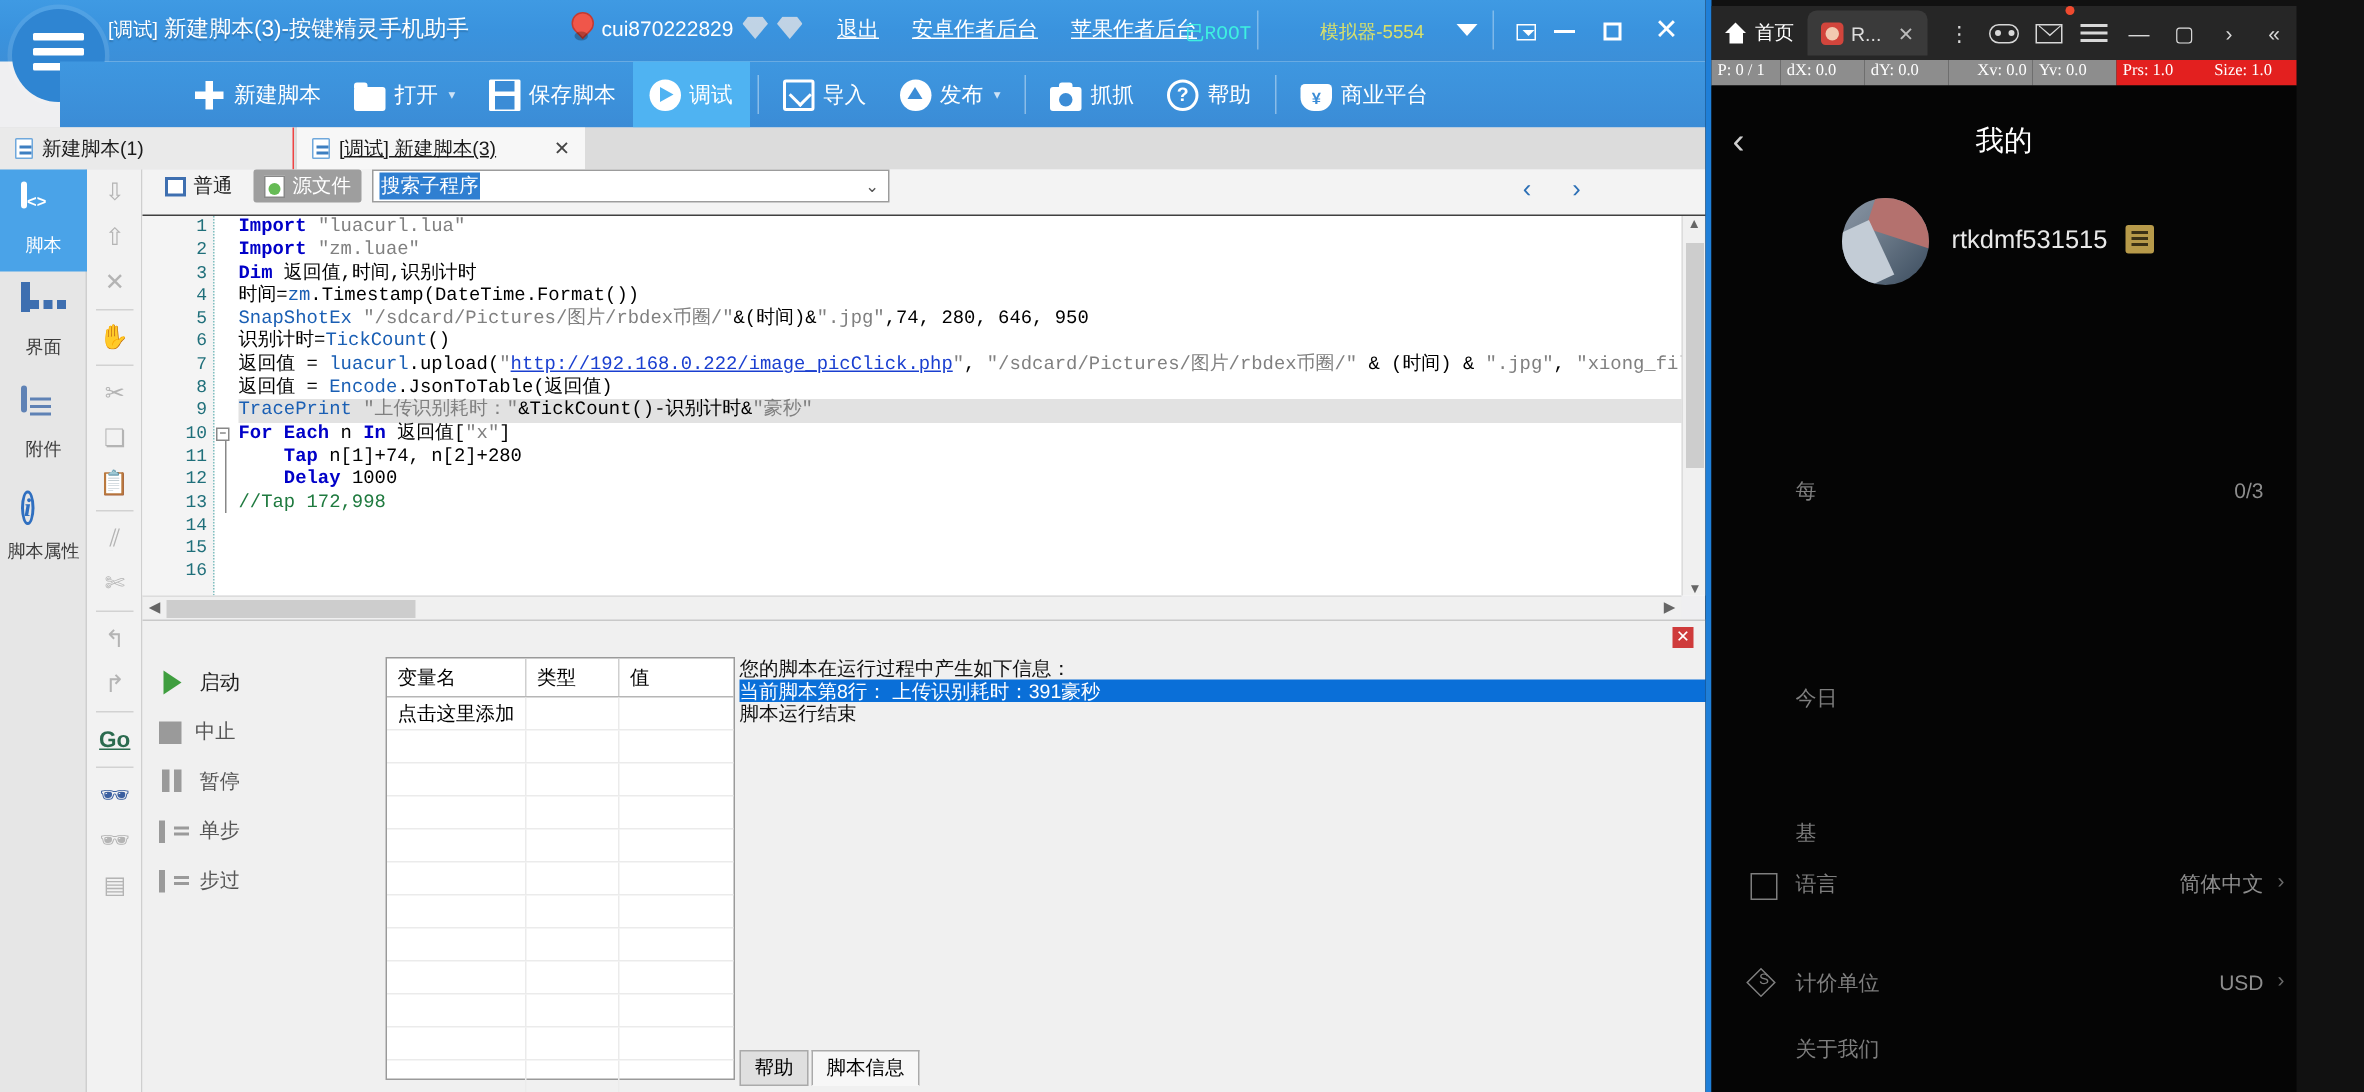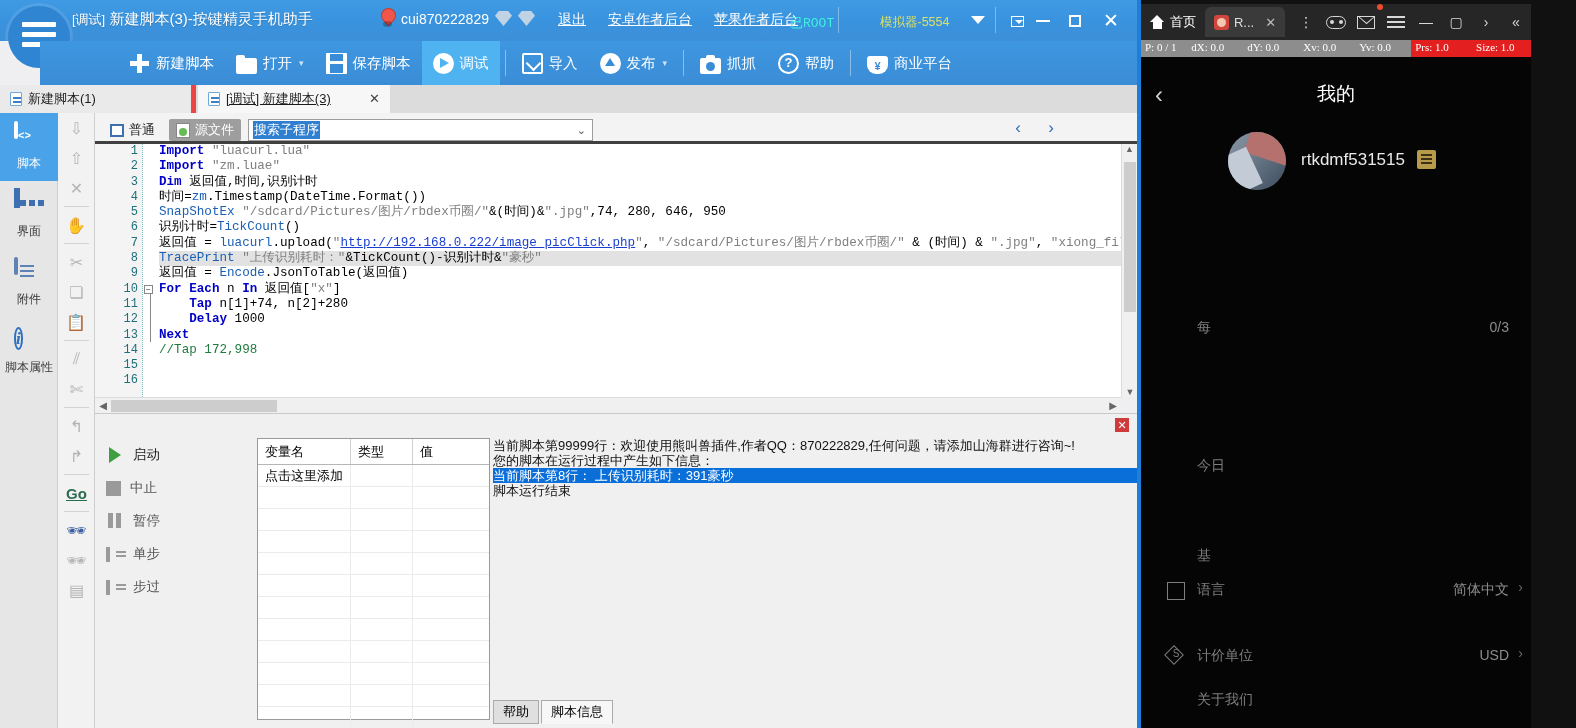--- a/index.html
+++ b/index.html
@@ -68,21 +68,21 @@
   .ic-cam{background:#fff;border-radius:2px;height:16px;top:3px;}
   .ic-cam:before{content:"";position:absolute;left:6px;top:-3px;width:9px;height:4px;background:#fff;border-radius:2px 2px 0 0;}
   .ic-cam:after{content:"";position:absolute;left:6px;top:4px;width:9px;height:9px;border-radius:50%;background:#3b8cd6;}
   .ic-help{border-radius:50%;border:2.5px solid #fff;color:#fff;font-size:13px;text-align:center;line-height:16px;font-weight:bold;}
   .ic-money{background:#fff;border-radius:3px 3px 9px 9px;height:18px;top:2px;color:#3b8cd6;font-size:11px;text-align:center;line-height:20px;font-weight:bold;}
 
   
   .tabstrip { position:absolute; left:0; top:85px; width:1137px; height:28px; background:#dcdcdc; }
   .tab { position:absolute; top:0; height:28px; display:flex; align-items:center; gap:6px;
     padding:0 10px; font-size:13px; color:#1b1b1b; }
-  .tab.inactive { left:0; width:196px; background:#eaeaea; border-right:5px solid #ef4444;}
+  .tab.inactive { left:0; width:196px; background:#eaeaea; border-right:1px solid #ef4444;}
   .tab.activet  { left:198px; width:192px; background:#f7f7f7;text-decoration:underline; }
   .tab .doc { width:12px;height:14px;background:#fff;border:1px solid #6fa8dc;border-radius:1px;position:relative;flex:none;}
   .tab .doc:after{content:"";position:absolute;left:2px;top:4px;width:8px;height:2px;background:#3d7fc1;box-shadow:0 4px 0 #3d7fc1;}
   .tab .x { position:absolute; right:10px; top:6px; font-size:13px; color:#444; }
 
   
   .rail { position:absolute; left:0; top:113px; width:58px; height:615px; background:#e6e6e6; border-right:1px solid #cfcfcf;}
   .rail-item { width:58px; height:68px; display:flex; flex-direction:column; align-items:center; justify-content:center; gap:2px; font-size:12px; color:#3b3b3b;}
   .rail-item.sel { background:#4aa3e8; color:#fff; position:relative;}
   .rail-item.sel:after{content:"";position:absolute;right:-9px;top:22px;border-left:9px solid #4aa3e8;border-top:9px solid transparent;border-bottom:9px solid transparent;}
@@ -99,22 +99,22 @@
 
   
   .toolcol { position:absolute; left:58px; top:113px; width:37px; height:615px; background:#f2f2f2; border-right:1px solid #cfcfcf;}
   .tc { width:37px; height:30px; display:flex; align-items:center; justify-content:center; color:#b4b4b4; font-size:16px;}
   .tc.on { color:#2b6b4f; font-weight:bold; font-size:15px; text-decoration:underline;}
   .tc.blue { color:#3b5fa0; }
   .tc.hand { color:#e09a2e; }
   .tcsep { width:25px; height:1px; background:#d2d2d2; margin:3px auto; }
 
   
-  .ehead { position:absolute; left:95px; top:113px; width:1042px; height:31px; background:#f3f3f3; border-bottom:3px solid #404040;
-    display:flex; align-items:flex-end; gap:7px; padding-left:8px;}
+  .ehead { position:absolute; left:95px; top:113px; width:1042px; height:31px; background:#f3f3f3; border-bottom:1px solid #404040;
+    display:flex; align-items:flex-start; gap:7px; padding-left:8px;}
   .ebtn { display:flex; align-items:center; gap:5px; font-size:13px; color:#222; padding:2px 7px; border-radius:2px;}
   .ebtn.sel { background:#9e9e9e; color:#fff; }
   .ebtn .b1 { width:14px;height:13px;border:2px solid #3e6fb0;background:#fff;flex:none;}
   .ebtn .b2 { width:14px;height:15px;background:#fff;border:1px solid #888;flex:none;position:relative;}
   .ebtn .b2:after{content:"";position:absolute;left:2px;top:4px;width:8px;height:8px;border-radius:50%;background:#66bb55;}
   .combo { width:345px; height:22px; background:#fff; border:1px solid #9c9c9c; display:flex; align-items:center;
     padding:0 4px; font-size:13px; position:relative; }
   .combo .val { background:#2f7fd1; color:#fff; padding:0 1px; }
   .combo .cv { position:absolute; right:6px; top:4px; color:#555; font-size:11px; }
   .navarr { width:26px;height:26px; display:flex;align-items:center;justify-content:center;color:#2c6fb5;font-size:17px;}
@@ -400,26 +400,25 @@
         <div class="foldbox" id="foldbox" style="top: 140.7px;">−</div>
       </div>
       <div class="codelines" id="codelines">
           <div class="cl"><span class="kw">Import</span> <span class="str">"luacurl.lua"</span></div>
           <div class="cl"><span class="kw">Import</span> <span class="str">"zm.luae"</span></div>
           <div class="cl"><span class="kw">Dim</span> 返回值,时间,识别计时</div>
           <div class="cl">时间=<span class="fn">zm</span>.Timestamp(DateTime.Format())</div>
           <div class="cl"><span class="fn">SnapShotEx</span> <span class="str">"/sdcard/Pictures/图片/rbdex币圈/"</span>&amp;(时间)&amp;<span class="str">".jpg"</span>,74, 280, 646, 950</div>
           <div class="cl">识别计时=<span class="fn">TickCount</span>()</div>
           <div class="cl">返回值 = <span class="fn">luacurl</span>.upload(<span class="str">"</span><span class="lnk">http://192.168.0.222/image_picClick.php</span><span class="str">"</span>, <span class="str">"/sdcard/Pictures/图片/rbdex币圈/"</span> &amp; (时间) &amp; <span class="str">".jpg"</span>, <span class="str">"xiong_file"</span>)</div>
+          <div class="cl">返回值 = <span class="fn">Encode</span>.JsonToTable(返回值)</div>
           <div class="cl hl"><span class="fn">TracePrint</span> <span class="str">"上传识别耗时："</span>&amp;TickCount()-识别计时&amp;<span class="str">"豪秒"</span></div>
-          <div class="cl">返回值 = <span class="fn">Encode</span>.JsonToTable(返回值)</div>
           <div class="cl"><span class="kw">For Each</span> n <span class="kw">In</span> 返回值[<span class="str">"x"</span>]</div>
           <div class="cl">    <span class="kw">Tap</span> n[1]+74, n[2]+280</div>
           <div class="cl">    <span class="kw">Delay</span> 1000</div>
-          <div class="cl"><span class="kw">Next</span></div>
           <div class="cl"><span class="cmt">//Tap 172,998</span></div>
           <div class="cl">&nbsp;</div>
           <div class="cl">&nbsp;</div>
         </div>
     </div>
     <div class="vscroll">
       <div style="text-align:center;color:#666;font-size:9px;">▲</div>
       <div class="vthumb"></div>
       <div style="position:absolute;bottom:0;width:16px;text-align:center;color:#666;font-size:9px;">▼</div>
     </div>
@@ -514,21 +513,20 @@
             <div style="width:62px"></div>
             <div style="width:76px;border-right:none"></div>
           </div>
         <div class="vt-row">
             <div style="width:93px"></div>
             <div style="width:62px"></div>
             <div style="width:76px;border-right:none"></div>
           </div>
       </div>
       <div class="logbox" id="logbox">
-          <div class="logline">当前脚本第99999行：欢迎使用熊叫兽插件,作者QQ：870222829,任何问题，请添加山海群进行咨询~!</div>
           <div class="logline">您的脚本在运行过程中产生如下信息：</div>
           <div class="logline sel">当前脚本第8行： 上传识别耗时：391豪秒</div>
           <div class="logline">脚本运行结束</div>
         </div>
       <div class="logtabs">
         <div class="logtab">帮助</div>
         <div class="logtab on">脚本信息</div>
       </div>
     </div>
   </div>
@@ -564,21 +562,21 @@
       <div class="eicon">—</div>
       <div class="eicon">▢</div>
       <div class="eicon">›</div>
       <div class="eicon">«</div>
     </div>
 
     <div class="statbar" id="statbar">
         <div class="sb" style="width: 47px;">P: 0 / 1</div>
         <div class="sb" style="width: 57px;">dX: 0.0</div>
         <div class="sb" style="width: 57px;">dY: 0.0</div>
-        <div class="sb" style="width: 57px;">Xv: 0.0</div>
+        <div class="sb" style="width: 57px; text-align: right;">Xv: 0.0</div>
         <div class="sb" style="width: 57px;">Yv: 0.0</div>
         <div class="sb red" style="width: 62px;">Prs: 1.0</div>
         <div class="sb red" style="width: 60px;">Size: 1.0</div>
       </div>
 
     <div class="phone">
       <div class="ph-nav">
         <div class="ph-back">‹</div>
         <div class="ph-title">我的</div>
       </div>

